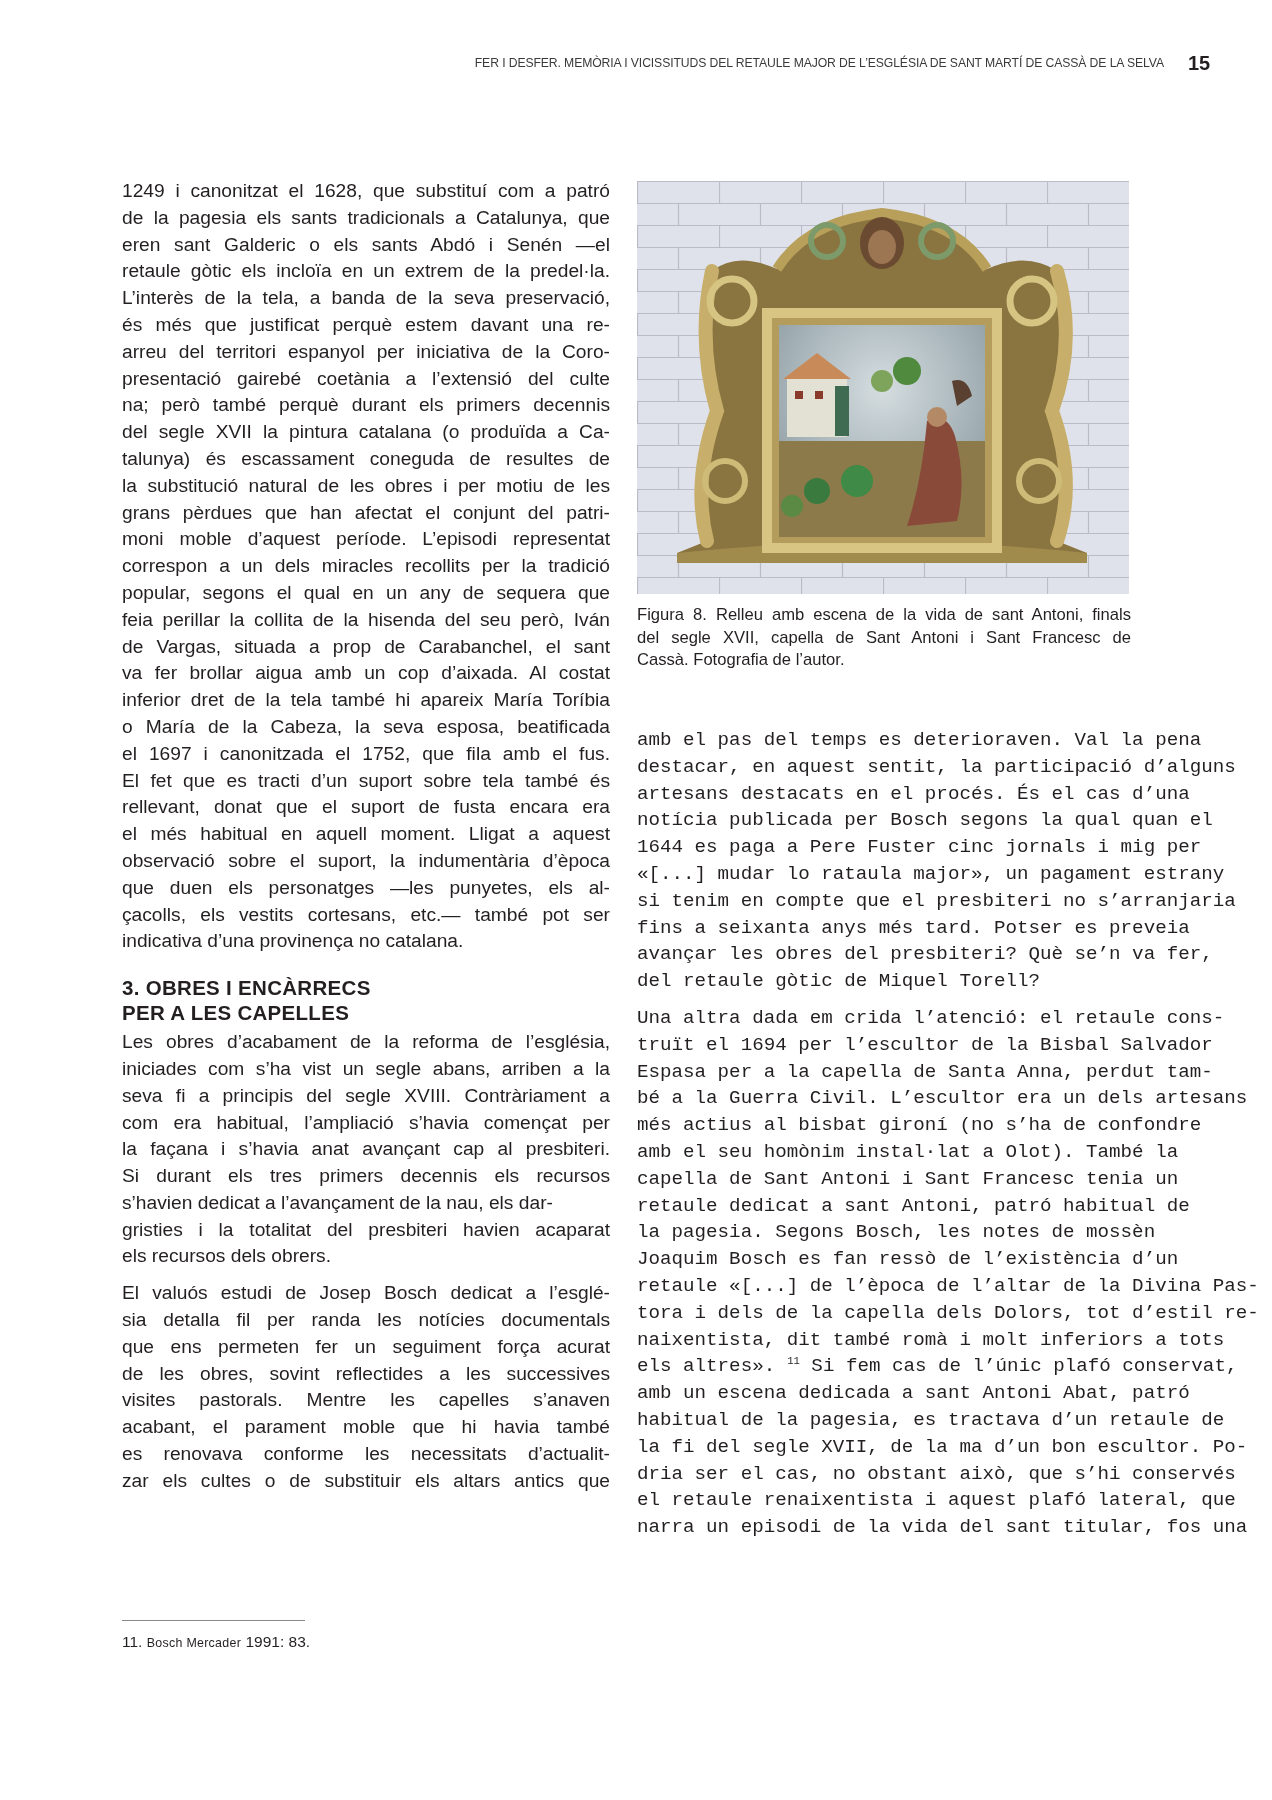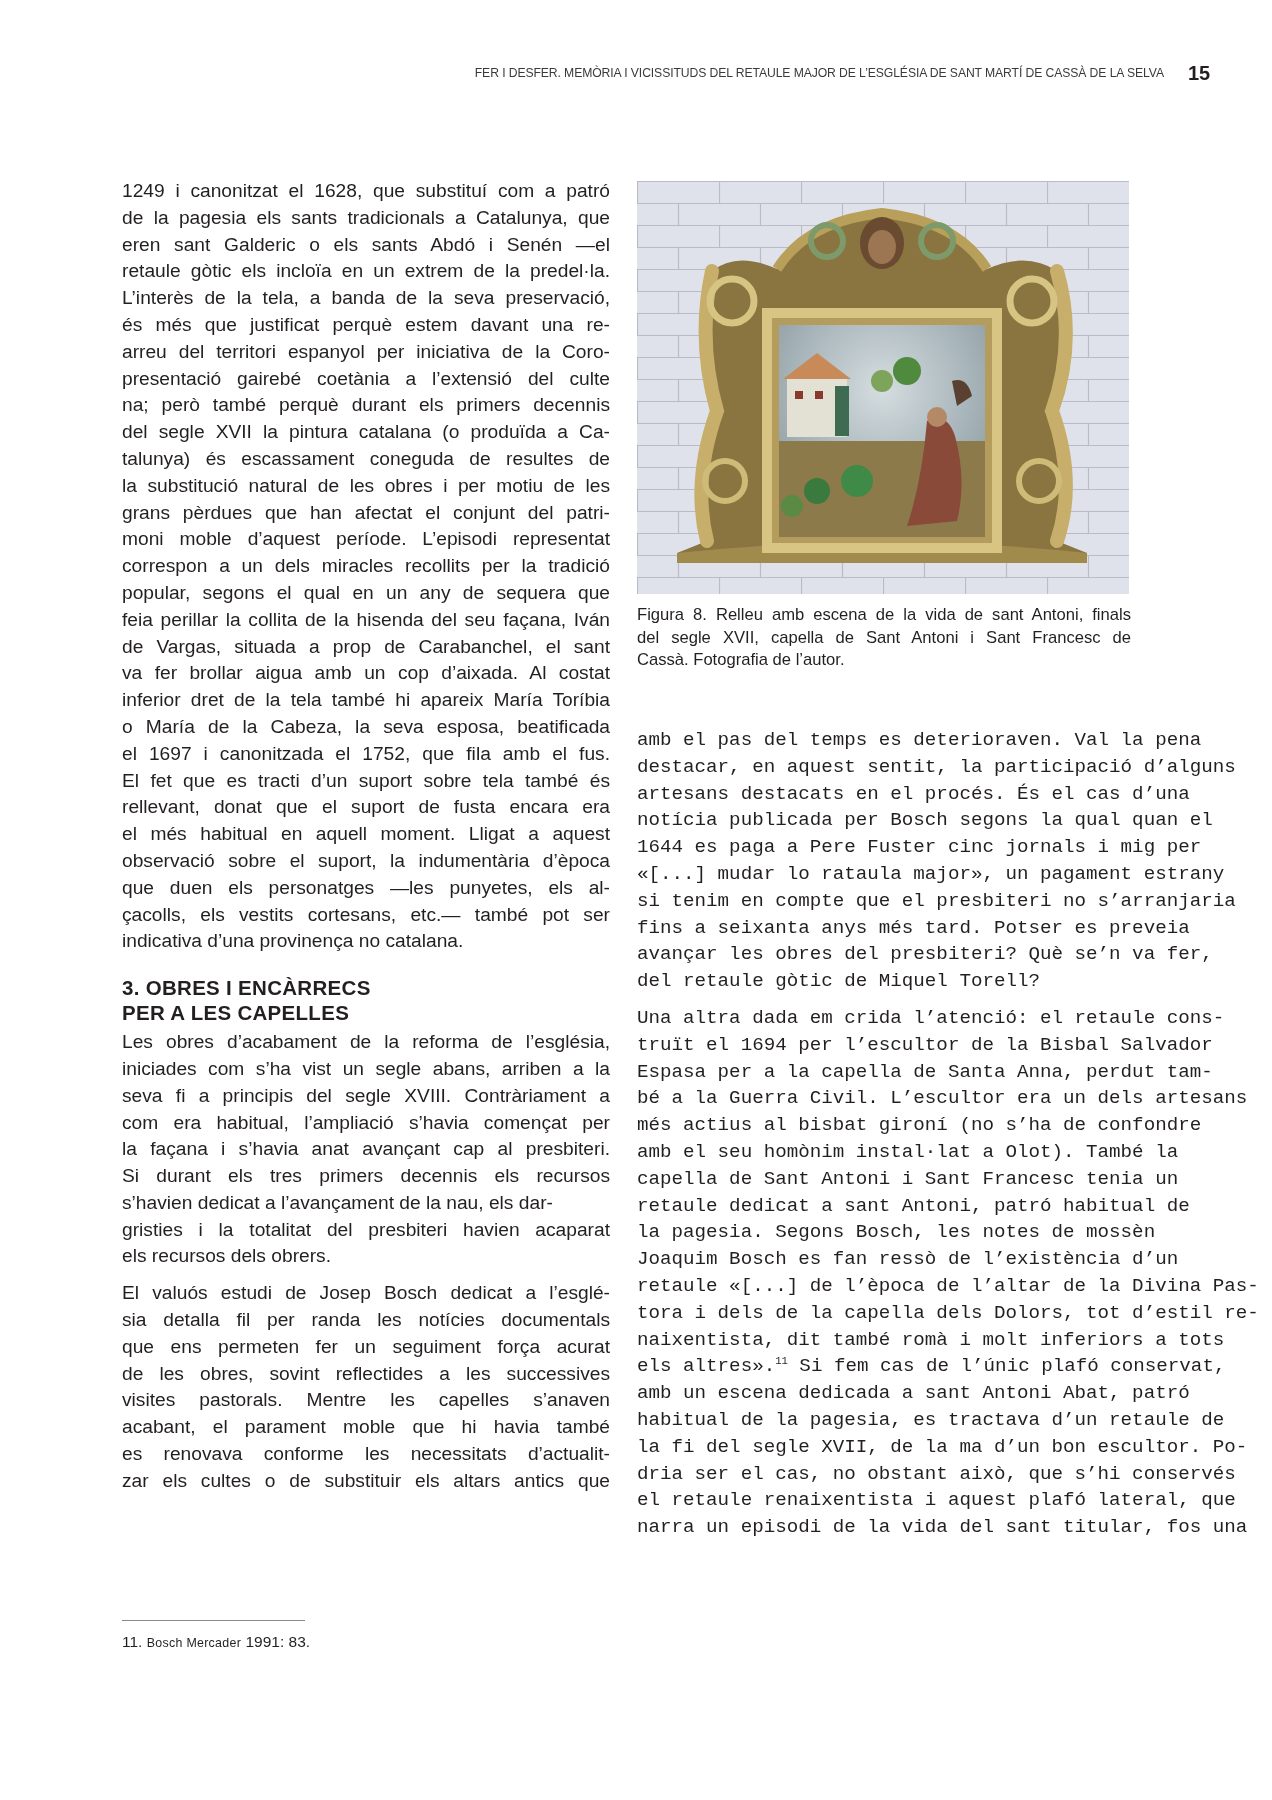--- a/index.html
+++ b/index.html
@@ -1,41 +1,41 @@
 <!DOCTYPE html>
 <html><head>
 <meta charset="utf-8">
 <style>
   * { box-sizing: border-box; margin: 0; padding: 0; }
   html, body { width: 1272px; height: 1800px; background: #ffffff; }
   body { position: relative; font-family: "Liberation Sans", "DejaVu Sans", sans-serif; color: #231f20; overflow: hidden; }
 
   .running-header {
-    position: absolute; top: 62px; left: 440px; width: 770px; height: 22px;
+    position: absolute; top: 52px; left: 440px; width: 770px; height: 22px;
     display: flex; justify-content: flex-end; align-items: center;
     font-size: 12.2px; letter-spacing: -0.1px; color: #3a3a3a;
   }
   .running-header .title { margin-right: 24px; }
   .running-header .page-num { font-weight: bold; font-size: 20px; color: #231f20; }
 
   .col { position: absolute; font-size: 19.2px; line-height: 26.8px; text-align: justify; }
   .col p { margin-bottom: 10px; }
   .col .line { display: block; text-align: justify; text-align-last: justify; white-space: nowrap; }
   .col .line.last { text-align-last: left; }
 
   .col-left { left: 122px; top: 178px; width: 488px; }
   .col-right { left: 637px; top: 727px; width: 494px; font-family: Liberation Mono, monospace; }
 
   .section-heading {
     font-family: "Liberation Sans", sans-serif; font-weight: bold;
     font-size: 20.5px; line-height: 25px; letter-spacing: 0.3px;
     margin-top: 20px; margin-bottom: 4px; text-align: left;
   }
   .sc { font-size: 0.72em; letter-spacing: 0.3px; }
-  sup { font-size: 0.55em; vertical-align: super; line-height: 0; }
+  sup { font-size: 0.55em; vertical-align: super; line-height: 0; margin-left: 12px; }
 
   .figure { position: absolute; left: 637px; top: 181px; width: 494px; }
   .figure .photo { width: 492px; height: 413px; display: block; }
   .figure .caption { margin-top: 10px; font-size: 16.6px; line-height: 22.5px; color: #231f20; }
   .figure .caption .line { display: block; white-space: nowrap; text-align: justify; text-align-last: justify; }
   .figure .caption .line.last { text-align-last: left; }
 
   .footnote-rule { position: absolute; left: 122px; top: 1620px; width: 183px; height: 1px; background: #8a8a8a; }
   .footnote { position: absolute; left: 122px; top: 1632px; font-size: 15.5px; line-height: 20px; text-align: right; }
 </style>
@@ -58,21 +58,21 @@
       <span class="line">arreu del territori espanyol per iniciativa de la Coro-</span>
       <span class="line">presentació gairebé coetània a l’extensió del culte</span>
       <span class="line">na; però també perquè durant els primers decennis</span>
       <span class="line">del segle XVII la pintura catalana (o produïda a Ca-</span>
       <span class="line">talunya)  és escassament coneguda de resultes de</span>
       <span class="line">la substitució natural de les obres i per motiu de les</span>
       <span class="line">grans pèrdues que han afectat el conjunt del patri-</span>
       <span class="line">moni moble d’aquest període. L’episodi representat</span>
       <span class="line">correspon a un dels miracles recollits per la tradició</span>
       <span class="line">popular, segons el qual en un any de sequera que</span>
-      <span class="line">feia perillar la collita de la hisenda del seu façana, Iván</span>
+      <span class="line">feia perillar la collita de la hisenda del seu però, Iván</span>
       <span class="line">de Vargas, situada a prop de Carabanchel, el sant</span>
       <span class="line">va fer brollar aigua amb un cop d’aixada. Al costat</span>
       <span class="line">inferior dret de la tela també hi apareix María Toríbia</span>
       <span class="line">o María de la Cabeza, la seva esposa, beatificada</span>
       <span class="line">el 1697 i canonitzada el 1752, que fila amb el fus.</span>
       <span class="line">El fet que es tracti d’un suport sobre tela també és</span>
       <span class="line">rellevant, donat que el suport de fusta encara era</span>
       <span class="line">el més habitual en aquell moment. Lligat a aquest</span>
       <span class="line">observació sobre el suport, la indumentària d’època</span>
       <span class="line">que duen els personatges —les punyetes, els al-</span>

